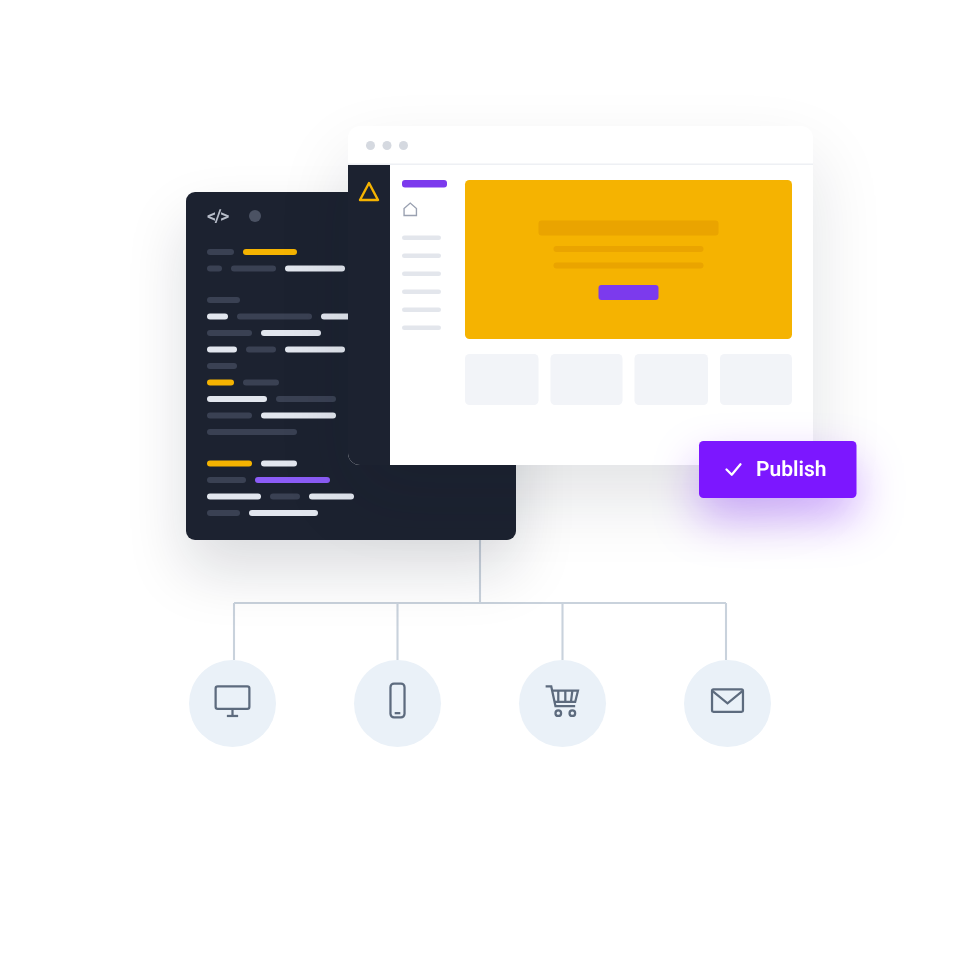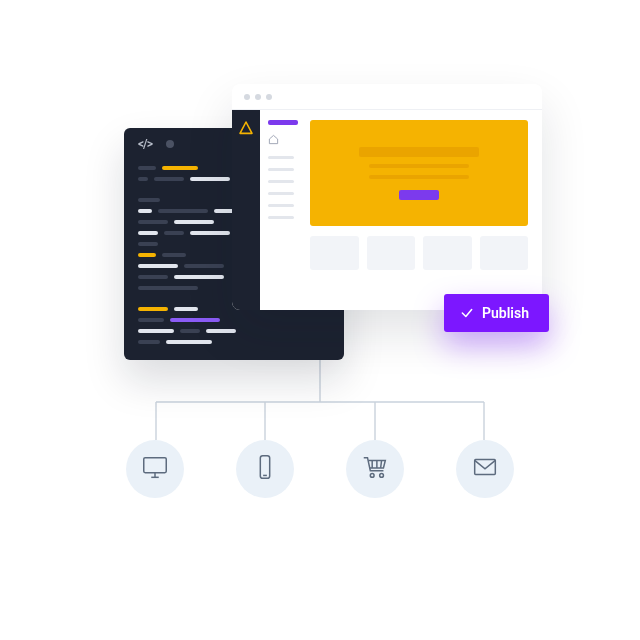--- a/index.html
+++ b/index.html
@@ -148,21 +148,21 @@
   .card {
     flex:1;
     height:34px;
     background:#f2f4f8;
     border-radius:3px;
   }
 
   
   .publish {
     position:absolute;
-    left:444px;
+    left:466px;
     top:294px;
     background:#7c17ff;
     color:#fff;
     font-size:14px;
     font-weight:600;
     padding:11px 20px 11px 16px;
     border-radius:3px;
     display:flex;
     align-items:center;
     gap:8px;

